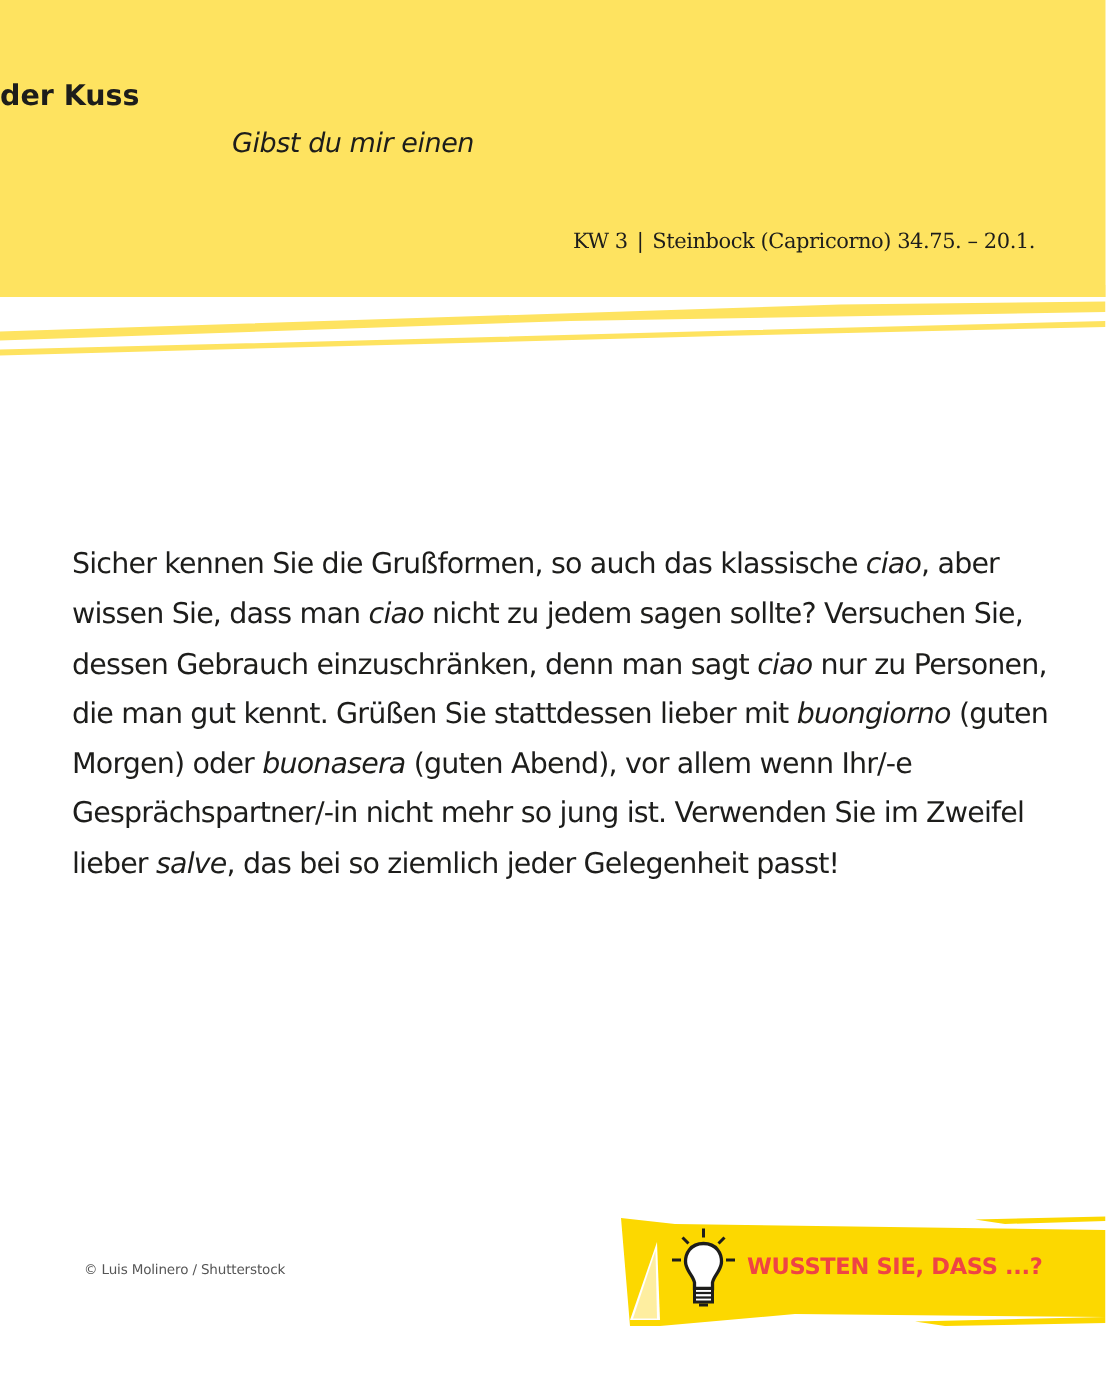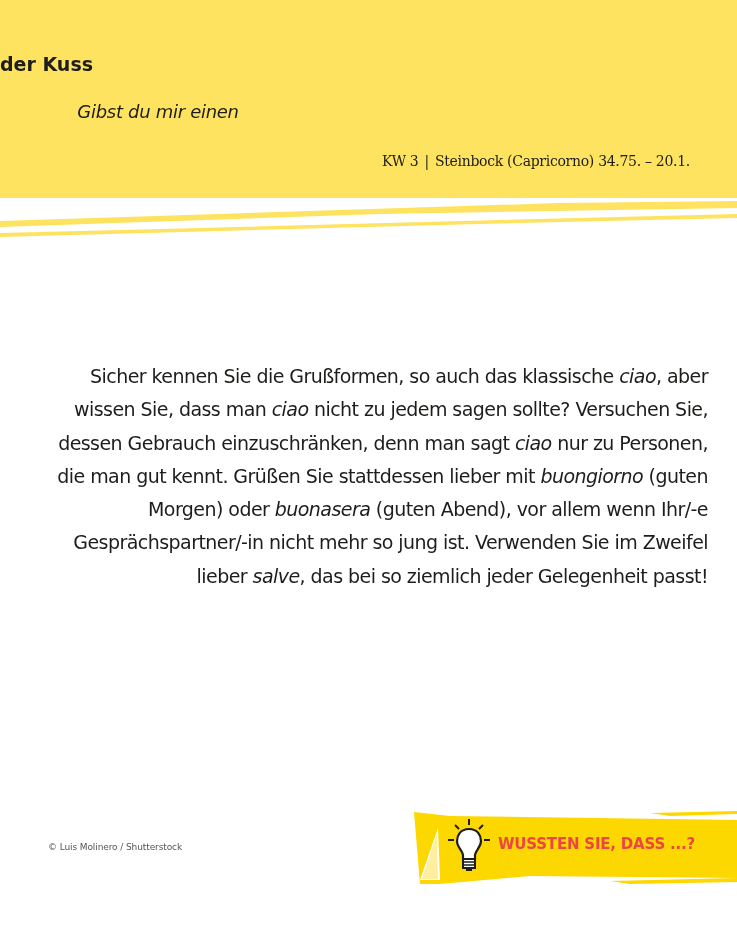--- a/index.html
+++ b/index.html
@@ -12,40 +12,40 @@
     position: absolute; left: 0; top: 0; width: 737px; height: 198px;
     background: #fee360;
   }
   .stripes { position: absolute; left: 0; top: 190px; width: 737px; height: 50px; }
   .word {
     position: absolute; left: 0; top: 53px; width: 316px; 
     font-family: "DejaVu Sans", sans-serif; font-weight: bold; font-size: 19px;
     color: #1d1d1b;
   }
   .example {
-    position: absolute; left: 0; top: 98px; width: 316px; text-align: center;
+    position: absolute; left: 0; top: 82px; width: 316px; text-align: right;
     font-family: "DejaVu Sans", sans-serif; font-style: italic; font-size: 18px;
     line-height: 27px; color: #1d1d1b; letter-spacing: -0.3px;
   }
   .meta {
     position: absolute; right: 47px; top: 153px;
     font-family: "DejaVu Serif", serif; font-size: 14px; color: #1d1d1b;
     letter-spacing: -0.3px;
   }
   .meta .sep { margin: 0 6px; }
   .content {
     position: absolute; left: 48px; top: 360px; width: 660px;
     font-family: "DejaVu Sans", sans-serif; font-size: 19px; line-height: 33.3px;
     color: #1d1d1b; letter-spacing: -0.55px;
   }
   .content .title { font-size: 20px; margin-bottom: 0; letter-spacing: 0; }
   .content .title b { font-style: italic; }
-  .content p { margin: 0; text-align: right; }
+  .content p { margin: 0; }
   .credit {
-    position: absolute; left: 48px; top: 842px;
+    position: absolute; left: 56px; top: 842px;
     font-family: "DejaVu Sans", sans-serif; font-size: 9px; color: #555;
     letter-spacing: -0.1px;
   }
   .banner { position: absolute; left: 410px; top: 808px; width: 327px; height: 78px; }
   .banner-text {
     position: absolute; left: 498px; top: 835px;
     font-family: "DejaVu Sans", sans-serif; font-weight: bold; font-size: 15px;
     color: #ef4444; letter-spacing: -0.2px;
   }
   .bulb { position: absolute; left: 446px; top: 818px; width: 46px; height: 56px; }

